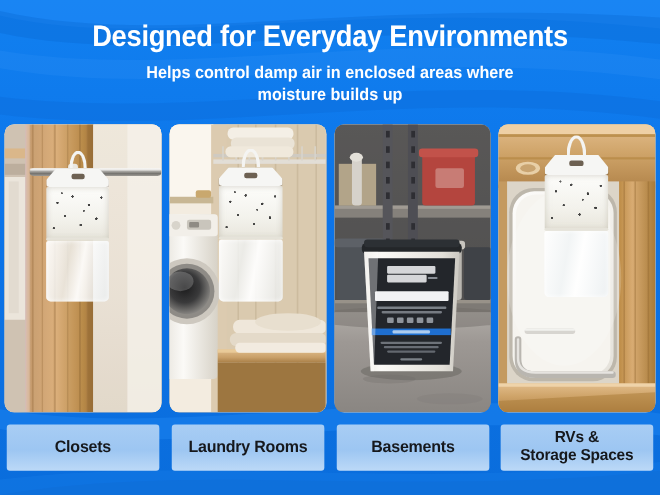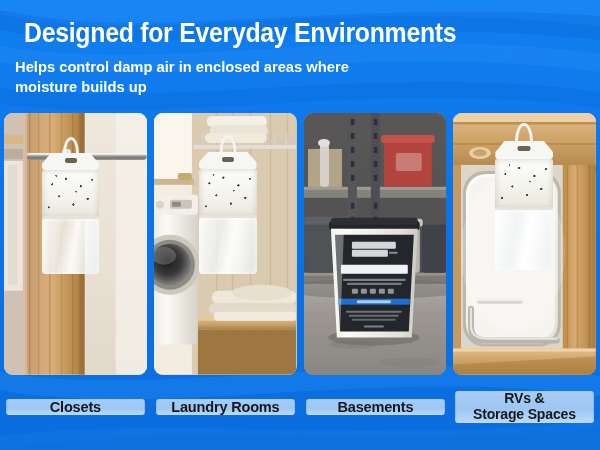--- a/index.html
+++ b/index.html
@@ -10,21 +10,21 @@
     overflow:hidden;
     position:relative;
   }
 
   
   #bg { position:absolute; inset:0; z-index:0; }
 
   
   .header {
     position:absolute; top:0; left:0; width:600px; height:112px;
-    z-index:2; text-align:left;
+    z-index:2; text-align:center;
   }
   .title {
     color:#ffffff;
     font-size:27px;
     font-weight:bold;
     letter-spacing:-0.3px;
     line-height:1;
     padding-top:20px;
     transform:scaleX(0.92);
     white-space:nowrap;
@@ -50,21 +50,21 @@
     overflow:hidden;
     position:relative;
     background:#cfc6b8;
   }
   .scene { position:absolute; inset:0; }
 
   
   .labels {
     position:absolute; top:386px; left:4px;
     width:592px; height:42px;
-    display:flex; gap:7px; z-index:2;align-items:center;
+    display:flex; gap:7px; z-index:2;
   }
   .label {
     flex:1 1 0;
     background:linear-gradient(180deg,#a8cdf4 0%,#9dc6f2 55%,#bcd9f7 100%);
     border-radius:3px;
     display:flex; align-items:center; justify-content:center;
     text-align:center;
     color:#16181c;
     font-size:15px;
     font-weight:bold;

